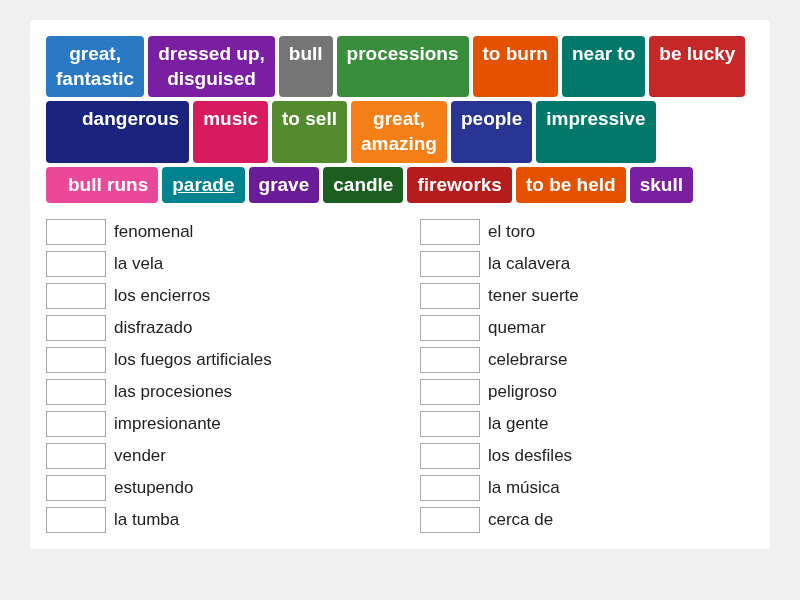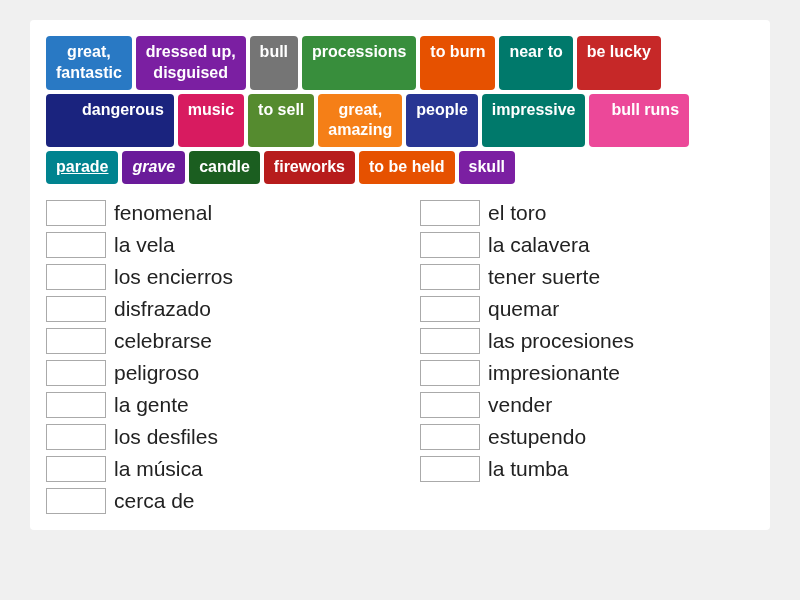--- a/index.html
+++ b/index.html
@@ -23,21 +23,21 @@
     .word-bank {
       display: flex;
       flex-wrap: wrap;
       gap: 4px;
       margin-bottom: 16px;
     }
     .chip {
       padding: 6px 10px;
       border-radius: 4px;
       color: #fff;
-      font-size: 16px;
+      font-size: 19px;
       font-weight: bold;
       cursor: pointer;
       text-align: center;
       line-height: 1.3;
     }
     .chip.blue       { background: #2979c4; }
     .chip.purple     { background: #7b1fa2; }
     .chip.gray       { background: #757575; }
     .chip.green      { background: #388e3c; }
     .chip.orange     { background: #e65100; }
@@ -65,21 +65,21 @@
       gap: 8px;
     }
     .answer-box {
       width: 60px;
       height: 26px;
       border: 1.5px solid #aaa;
       background: #fff;
       flex-shrink: 0;
     }
     .match-label {
-      font-size: 21px;
+      font-size: 17px;
       color: #222;
     }
   </style>
 </head>
 <body>
 
 <div class="container">
   <div class="word-bank" id="word-bank-container">
   <div class="chip blue" style="white-space: pre;">great,
 fantastic</div>
@@ -92,21 +92,21 @@
       <div class="chip red" style="white-space: pre;">be lucky</div>
       <div class="chip darkblue" style="white-space: pre;">dangerous</div>
       <div class="chip pink" style="white-space: pre;">music</div>
       <div class="chip lime" style="white-space: pre;">to sell</div>
       <div class="chip amber" style="white-space: pre;">great,
 amazing</div>
       <div class="chip indigo" style="white-space: pre;">people</div>
       <div class="chip teal" style="white-space: pre;">impressive</div>
       <div class="chip brown" style="white-space: pre;">bull runs</div>
       <div class="chip cyan" style="white-space: pre;">parade</div>
-      <div class="chip magenta" style="white-space: pre; font-style: italic;">grave</div>
+      <div class="chip magenta" style="white-space: pre;">grave</div>
       <div class="chip darkgreen" style="white-space: pre;">candle</div>
       <div class="chip crimson" style="white-space: pre;">fireworks</div>
       <div class="chip orange" style="white-space: pre;">to be held</div>
       <div class="chip purple" style="white-space: pre;">skull</div>
     </div>
   <div class="match-area" id="match-area-container">
   <div class="match-row">
         <div class="answer-box"></div>
         <span class="match-label">fenomenal</span>
       </div>
@@ -130,20 +130,24 @@
         <div class="answer-box"></div>
         <span class="match-label">tener suerte</span>
       </div>
       <div class="match-row">
         <div class="answer-box"></div>
         <span class="match-label">disfrazado</span>
       </div>
       <div class="match-row">
         <div class="answer-box"></div>
         <span class="match-label">quemar</span>
+      </div>
+      <div class="match-row">
+        <div class="answer-box"></div>
+        <span class="match-label">los fuegos artificiales</span>
       </div>
       <div class="match-row">
         <div class="answer-box"></div>
         <span class="match-label">celebrarse</span>
       </div>
       <div class="match-row">
         <div class="answer-box"></div>
         <span class="match-label">las procesiones</span>
       </div>
       <div class="match-row">

